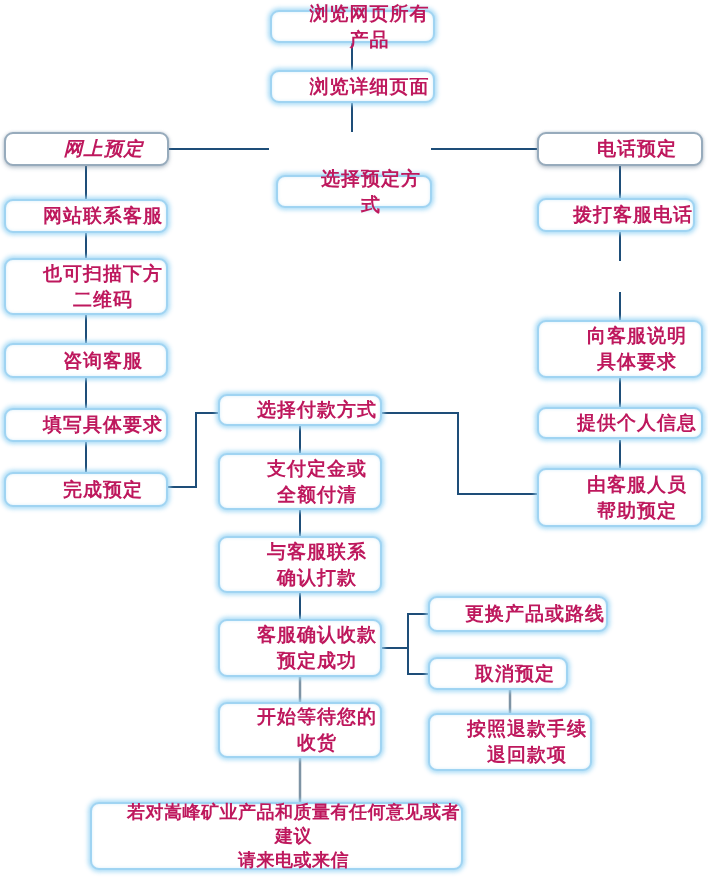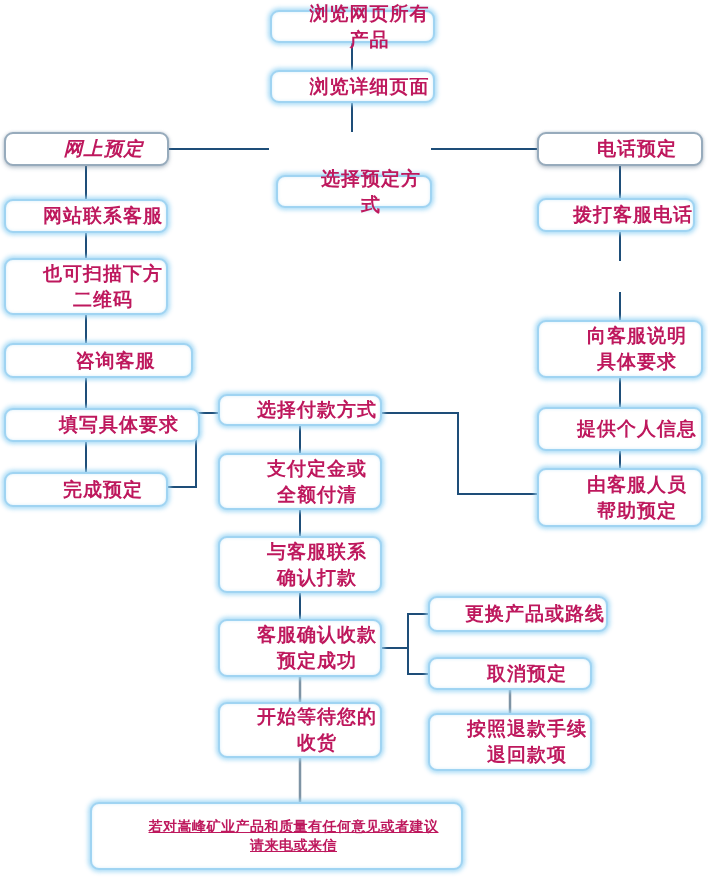--- a/index.html
+++ b/index.html
@@ -38,23 +38,22 @@
     letter-spacing: 1px;
     line-height: 1.35;
     z-index: 2;
     padding-left: 34px;
   }
   .node-gray {
     border: 2px solid #97abbc;
     box-shadow: 0 2px 4px rgba(120, 140, 160, 0.45), 0 0 3px rgba(140, 160, 180, 0.4);
   }
   .node-footer {
-    font-size: 14px;
+    font-size: 18px;
     letter-spacing: 0.5px;
-    text-decoration: underline;
   }
 </style>
 </head>
 <body>
 
 <div class="canvas">
 
   <svg class="connector-layer" width="708" height="880" viewBox="0 0 708 880" xmlns="http://www.w3.org/2000/svg">
     <path fill="none" stroke="#1e4e79" stroke-width="2" stroke-linecap="square" d="M352 43 V70
              M352 103 V131
@@ -92,54 +91,54 @@
 
   <div class="node" style="left:276px; top:131px; width:156px; height:33px;margin-top:44px;">选择预定方式</div>
 
   <div class="node node-gray" style="left:537px; top:132px; width:166px; height:34px;">电话预定</div>
 
   <div class="node" style="left:4px; top:199px; width:164px; height:34px;">网站联系客服</div>
 
   <div class="node" style="left:4px; top:258px; width:164px; height:57px;">也可扫描下方
 二维码</div>
 
-  <div class="node" style="left:4px; top:343px; width:189px; height:35px;">咨询客服</div>
+  <div class="node" style="left:4px; top:343px; width:164px; height:35px;">咨询客服</div>
 
-  <div class="node" style="left:4px; top:408px; width:196px; height:34px;">填写具体要求</div>
+  <div class="node" style="left:4px; top:408px; width:164px; height:34px;">填写具体要求</div>
 
   <div class="node" style="left:4px; top:472px; width:164px; height:35px;">完成预定</div>
 
   <div class="node" style="left:537px; top:198px; width:158px; height:34px;">拨打客服电话</div>
 
 
   <div class="node" style="left:537px; top:320px; width:166px; height:58px;">向客服说明
 具体要求</div>
 
-  <div class="node" style="left:537px; top:407px; width:166px; height:44px;">提供个人信息</div>
+  <div class="node" style="left:537px; top:407px; width:166px; height:32px;">提供个人信息</div>
 
   <div class="node" style="left:537px; top:468px; width:166px; height:59px;">由客服人员
 帮助预定</div>
 
   <div class="node" style="left:218px; top:394px; width:164px; height:32px;">选择付款方式</div>
 
   <div class="node" style="left:218px; top:453px; width:164px; height:57px;">支付定金或
 全额付清</div>
 
   <div class="node" style="left:218px; top:536px; width:164px; height:57px;">与客服联系
 确认打款</div>
 
   <div class="node" style="left:218px; top:619px; width:164px; height:58px;">客服确认收款
 预定成功</div>
 
   <div class="node" style="left:218px; top:702px; width:164px; height:56px;">开始等待您的
 收货</div>
 
   <div class="node" style="left:428px; top:596px; width:180px; height:36px;">更换产品或路线</div>
 
-  <div class="node" style="left:428px; top:657px; width:164px; height:33px;text-align:right;">取消预定</div>
+  <div class="node" style="left:428px; top:657px; width:140px; height:33px;text-align:right;">取消预定</div>
 
   <div class="node" style="left:428px; top:693px; width:164px; height:58px;margin-top:20px;">按照退款手续
 退回款项</div>
 
   <div class="node node-footer" style="left:90px; top:802px; width:373px; height:68px;">若对嵩峰矿业产品和质量有任何意见或者建议
 请来电或来信</div>
 
 </div>
 
 </body></html>

